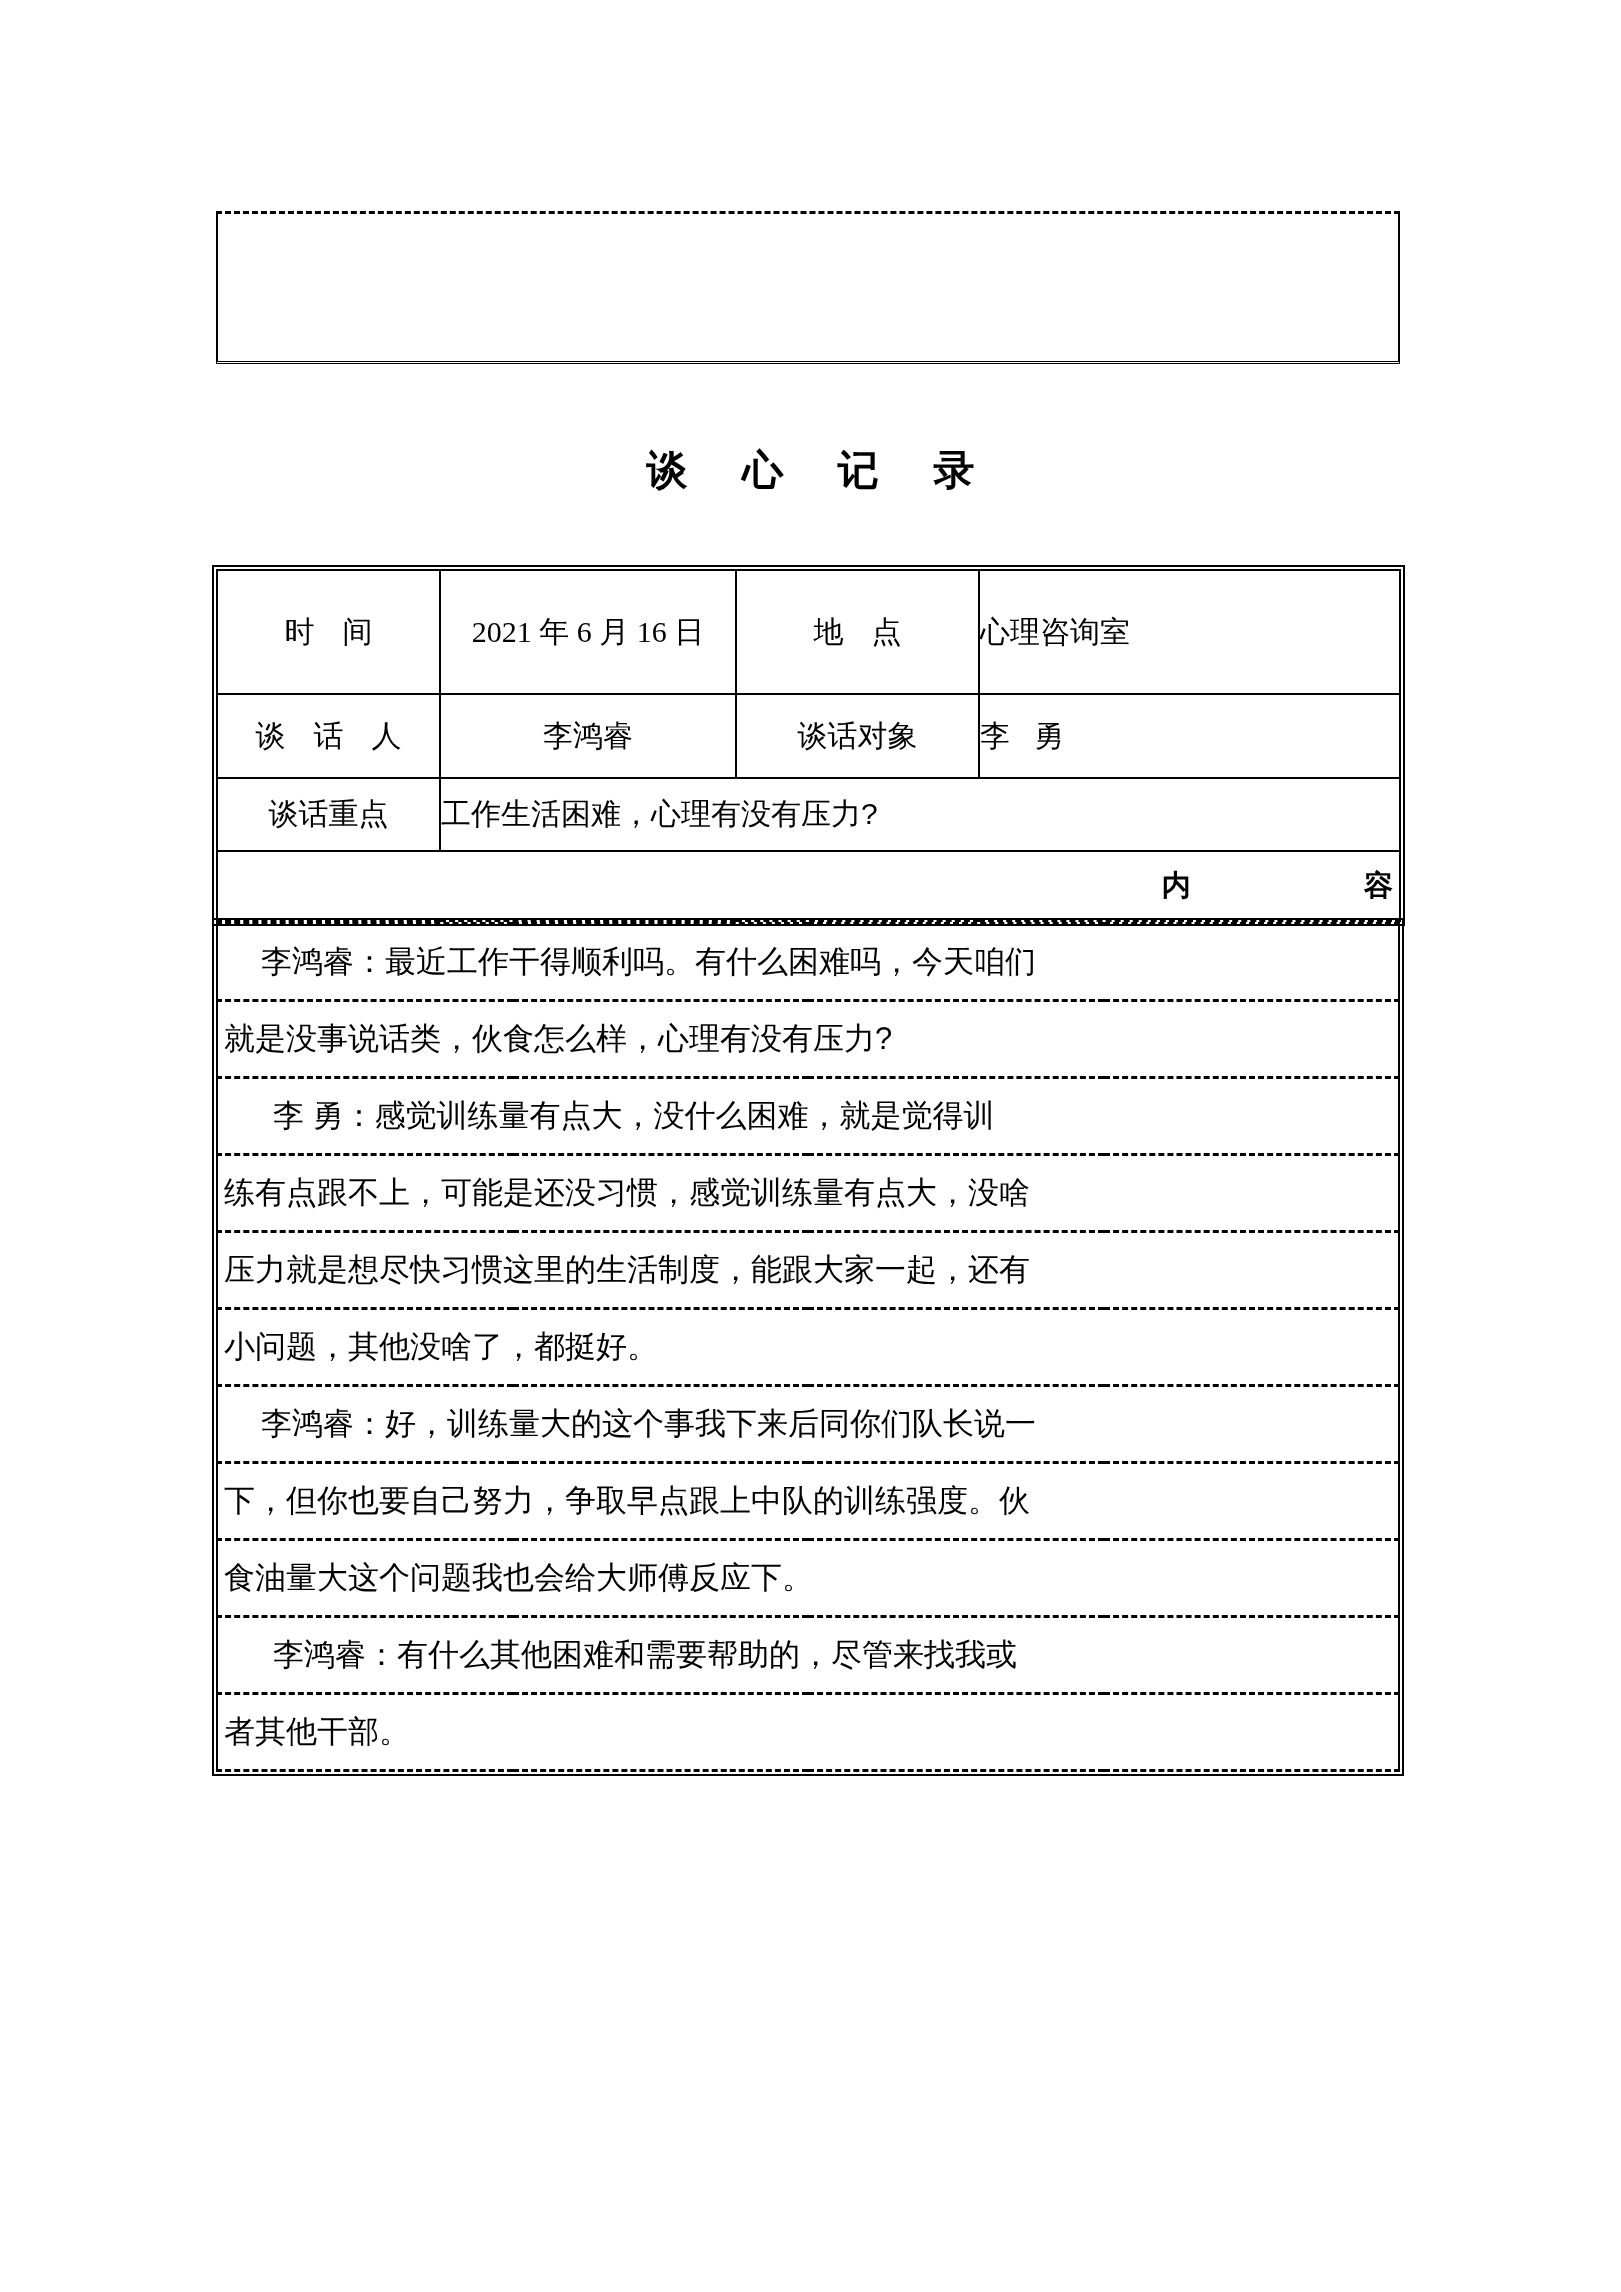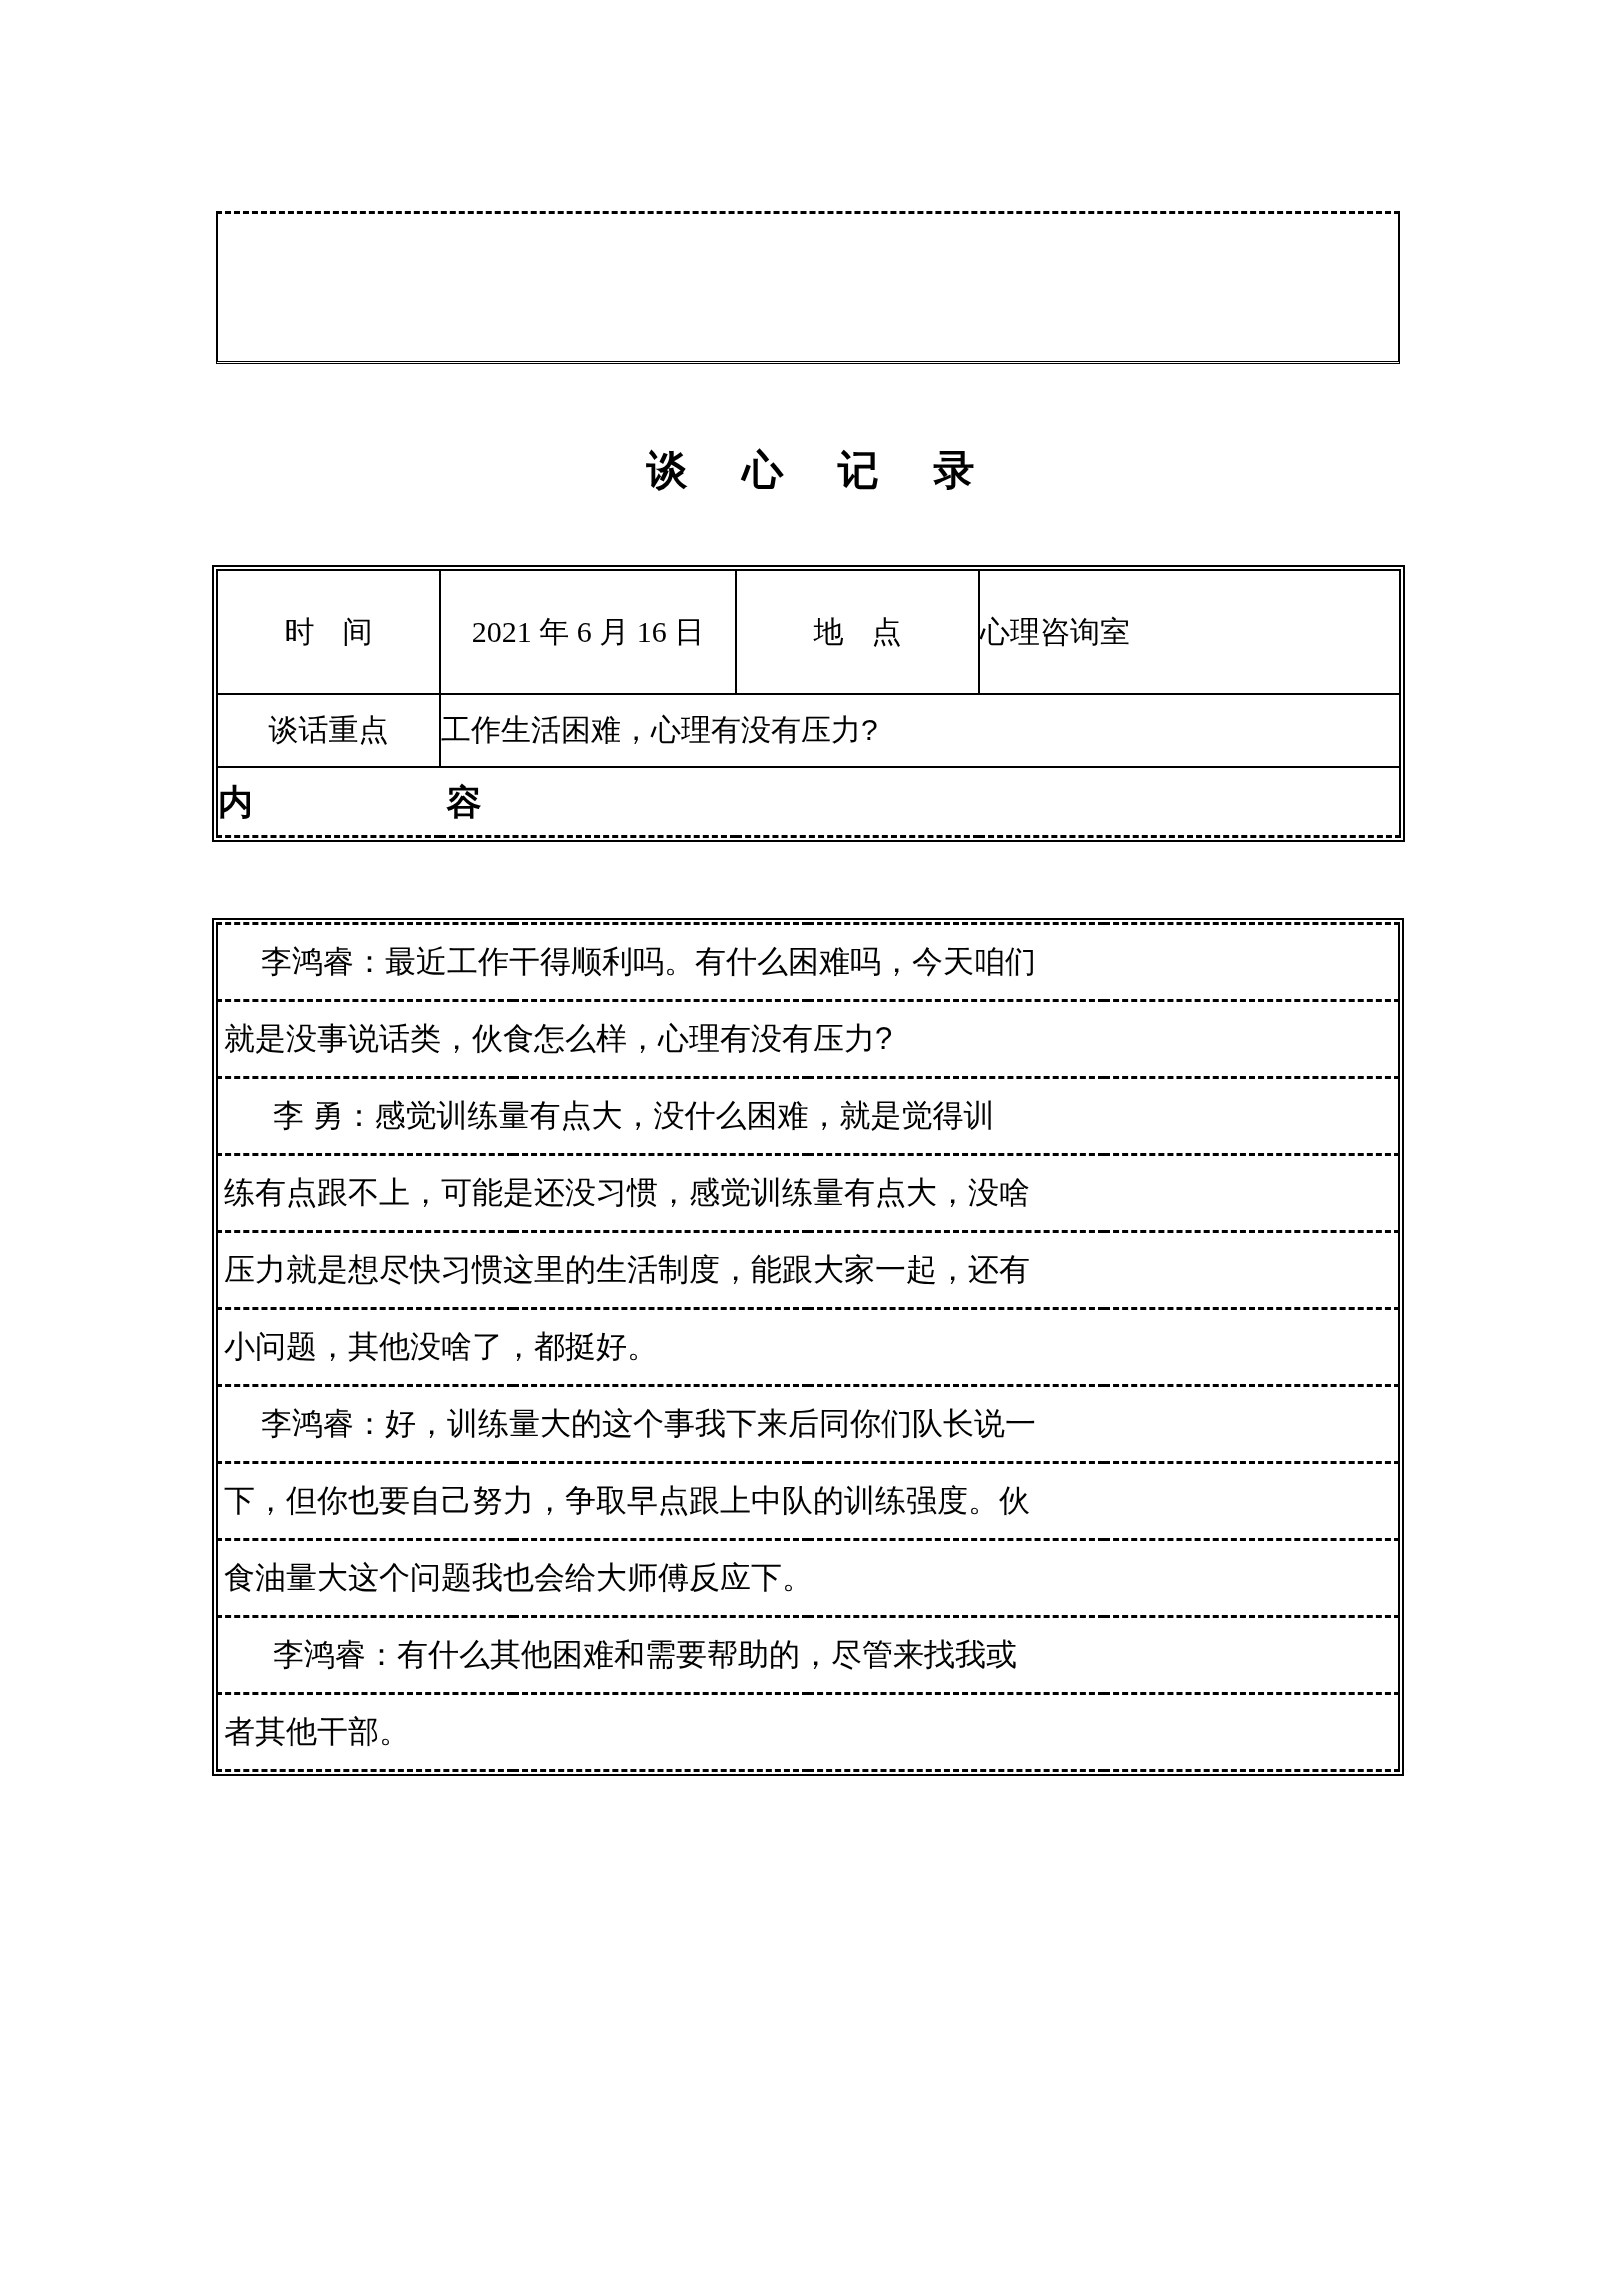--- a/index.html
+++ b/index.html
@@ -123,23 +123,23 @@
   .focus-cell {
     text-align: left;
     padding-left: 11.8px;
     font-size: 30px;
     border-radius: 31px;
   }
 
   
   .content-head td {
     height: 67px;
-    text-align: left;
+    text-align: right;
     font-weight: bold;
-    font-size: 35px;
+    font-size: 29px;
     letter-spacing: 5.9px;
     border-bottom: 3.9px dashed #000;
   }
   .content-head .inner {
     display: inline-block;
     white-space: pre;
   }
 
   
   .content-line td {
@@ -179,20 +179,26 @@
     <tbody>
 
       <tr class="row-time">
         <td class="lbl">时 间</td>
         <td class="date-cell">2021 年 6 月 16
 日</td>
         <td class="lbl">地 点</td>
         <td class="place-cell">心理咨询室</td>
       </tr>
 
+      <tr class="row-people">
+        <td class="lbl">谈 话 人</td>
+        <td class="name-cell">李鸿睿</td>
+        <td class="lbl-tight">谈话对象</td>
+        <td class="obj-cell">李 勇</td>
+      </tr>
 
       <tr class="row-focus">
         <td class="lbl-tight">谈话重点</td>
         <td class="focus-cell" colspan="3">工作生活困难，心理有没有压力?</td>
       </tr>
 
       <tr class="content-head">
         <td colspan="4">
           <span class="inner">内            容</span>
         </td>

